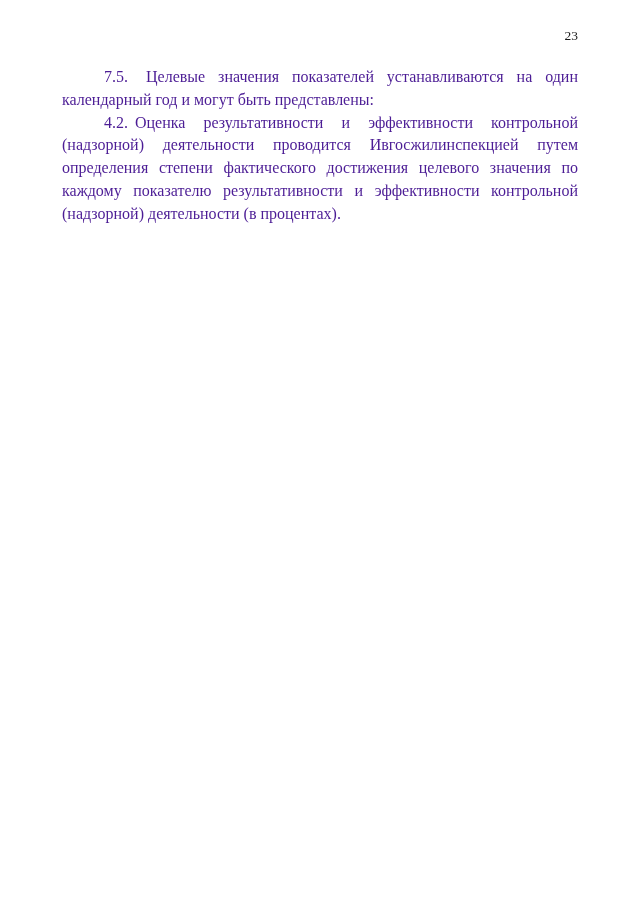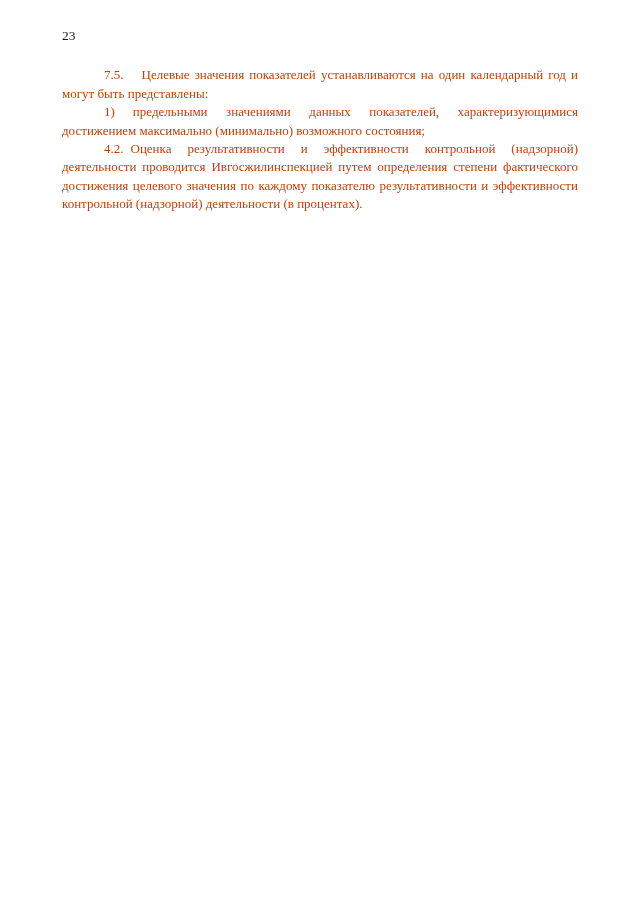--- a/index.html
+++ b/index.html
@@ -16,32 +16,32 @@
     overflow: hidden;
   }
   .page {
     width: 640px;
     height: 905px;
     box-sizing: border-box;
     padding: 28px 62px 40px 62px;
     position: relative;
   }
   .page-number {
-    text-align: left;
+    text-align: right;
     font-size: 13.5px;
     line-height: 1.2;
     margin: 0 0 22px 0;
     color: #171717;
   }
   .body-text {
-    font-size: 13px;
+    font-size: 16px;
     line-height: 1.42;
     text-align: justify;
     text-justify: inter-word;
-    color: #c2410c;
+    color: #4c1d95;
   }
   .para {
     margin: 0;
     text-indent: 42px;
     text-align: justify;
   }
   .marker {
     display: inline;
   }
   .gap-sm {
@@ -59,23 +59,20 @@
 <div class="page">
 
   <div class="page-number">23</div>
 
   <div class="body-text">
 
     <p class="para">
       <span class="marker">7.5.</span><span class="gap-sm"></span><span>Целевые значения показателей устанавливаются на один календарный год и могут быть представлены:</span>
     </p>
 
-    <p class="para">
-      <span class="marker">1)</span><span class="gap-sm"></span><span>предельными значениями данных показателей, характеризующимися достижением максимально (минимально) возможного состояния;</span>
-    </p>
 
 
 
     <p class="para">
       <span class="marker">4.2.</span><span class="gap-xs"></span><span>Оценка результативности и эффективности контрольной (надзорной) деятельности проводится Ивгосжилинспекцией путем определения степени фактического достижения целевого значения по каждому показателю результативности и эффективности контрольной (надзорной) деятельности (в процентах).</span>
     </p>
 
   </div>
 </div>
 

